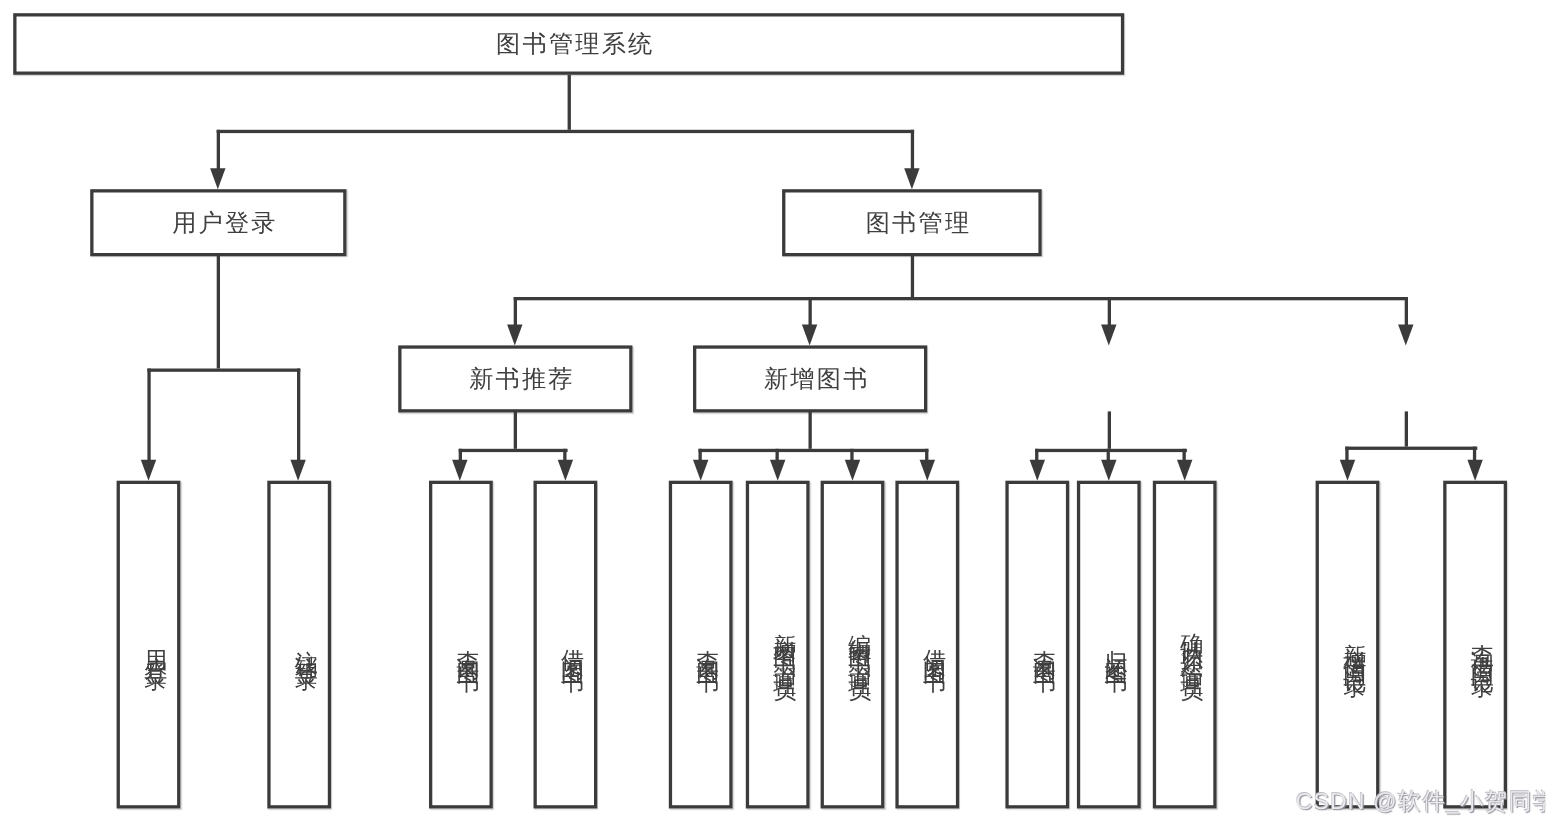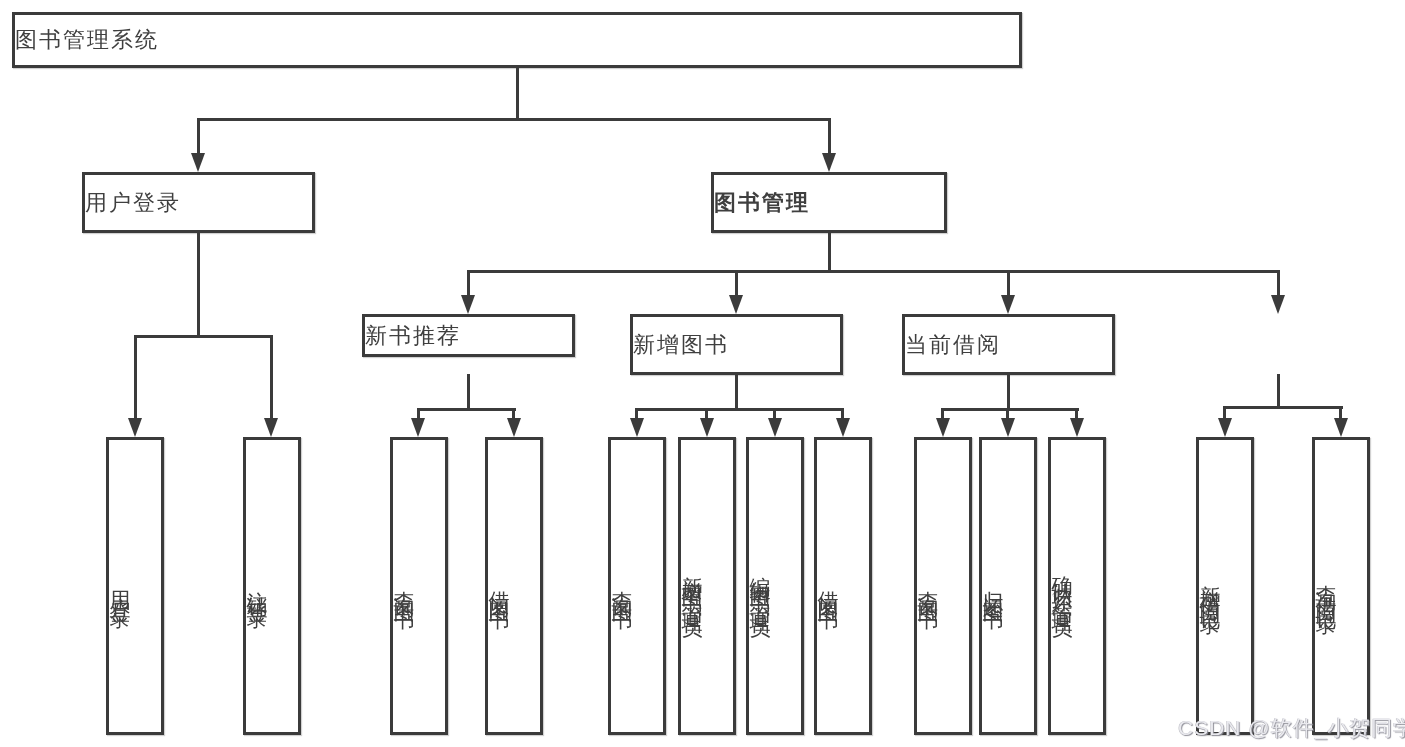--- a/index.html
+++ b/index.html
@@ -10,25 +10,26 @@
     font-family:"Liberation Sans","DejaVu Sans",sans-serif;
     overflow:hidden;
   }
   .box{
     position:absolute;
     box-sizing:border-box;
     border:3px solid #3b3b3b;
     background:#ffffff;
     display:flex;
     align-items:center;
-    justify-content:flex-start;
+    justify-content:center;
     font-size:22px;
     color:#3f3f3f;
     letter-spacing:2px;
     box-shadow:1px 1px 1px rgba(0,0,0,0.18);
+    padding-left:12px;
   }
   .leafbox{
     width:58px;
     top:437px;
     height:298px;
   }
   .vtext{
     writing-mode:vertical-rl;
     text-orientation:mixed;
     font-size:21px;
@@ -66,21 +67,21 @@
   <div class="vl" style="left:516px;top:68px;height:50px;"></div>
   <div class="hl" style="left:197px;top:118px;width:634px;"></div>
   <div class="vl" style="left:197px;top:118px;height:38px;"></div>
   <div class="ar" style="left:191px;top:153px;"></div>
   <div class="vl" style="left:828px;top:118px;height:38px;"></div>
   <div class="ar" style="left:822px;top:153px;"></div>
 
   <div class="box" style="left:82px;top:172px;width:233px;height:61px;">
     <span>用户登录</span>
   </div>
-  <div class="box" style="left:711px;top:172px;width:236px;height:61px;font-weight:bold;">
+  <div class="box" style="left:711px;top:172px;width:236px;height:61px;">
     <span>图书管理</span>
   </div>
 
   <div class="vl" style="left:197px;top:232px;height:103px;"></div>
   <div class="hl" style="left:134px;top:335px;width:139px;"></div>
   <div class="vl" style="left:134px;top:335px;height:86px;"></div>
   <div class="ar" style="left:128px;top:418px;"></div>
   <div class="vl" style="left:270px;top:335px;height:86px;"></div>
   <div class="ar" style="left:264px;top:418px;"></div>
 
@@ -88,28 +89,25 @@
   <div class="hl" style="left:467px;top:270px;width:813px;"></div>
   <div class="vl" style="left:467px;top:270px;height:28px;"></div>
   <div class="ar" style="left:461px;top:295px;"></div>
   <div class="vl" style="left:735px;top:270px;height:28px;"></div>
   <div class="ar" style="left:729px;top:295px;"></div>
   <div class="vl" style="left:1007px;top:270px;height:28px;"></div>
   <div class="ar" style="left:1001px;top:295px;"></div>
   <div class="vl" style="left:1277px;top:270px;height:28px;"></div>
   <div class="ar" style="left:1271px;top:295px;"></div>
 
-  <div class="box" style="left:362px;top:314px;width:213px;height:43px;">
+  <div class="box" style="left:362px;top:314px;width:213px;height:61px;">
     <span>新书推荐</span>
   </div>
   <div class="box" style="left:630px;top:314px;width:213px;height:61px;">
     <span>新增图书</span>
-  </div>
-  <div class="box" style="left:902px;top:314px;width:213px;height:61px;">
-    <span>当前借阅</span>
   </div>
 
   <div class="vl" style="left:467px;top:374px;height:34px;"></div>
   <div class="hl" style="left:417px;top:408px;width:99px;"></div>
   <div class="vl" style="left:417px;top:408px;height:14px;"></div>
   <div class="ar" style="left:411px;top:418px;"></div>
   <div class="vl" style="left:512px;top:408px;height:14px;"></div>
   <div class="ar" style="left:507px;top:418px;"></div>
 
   <div class="vl" style="left:735px;top:374px;height:34px;"></div>

